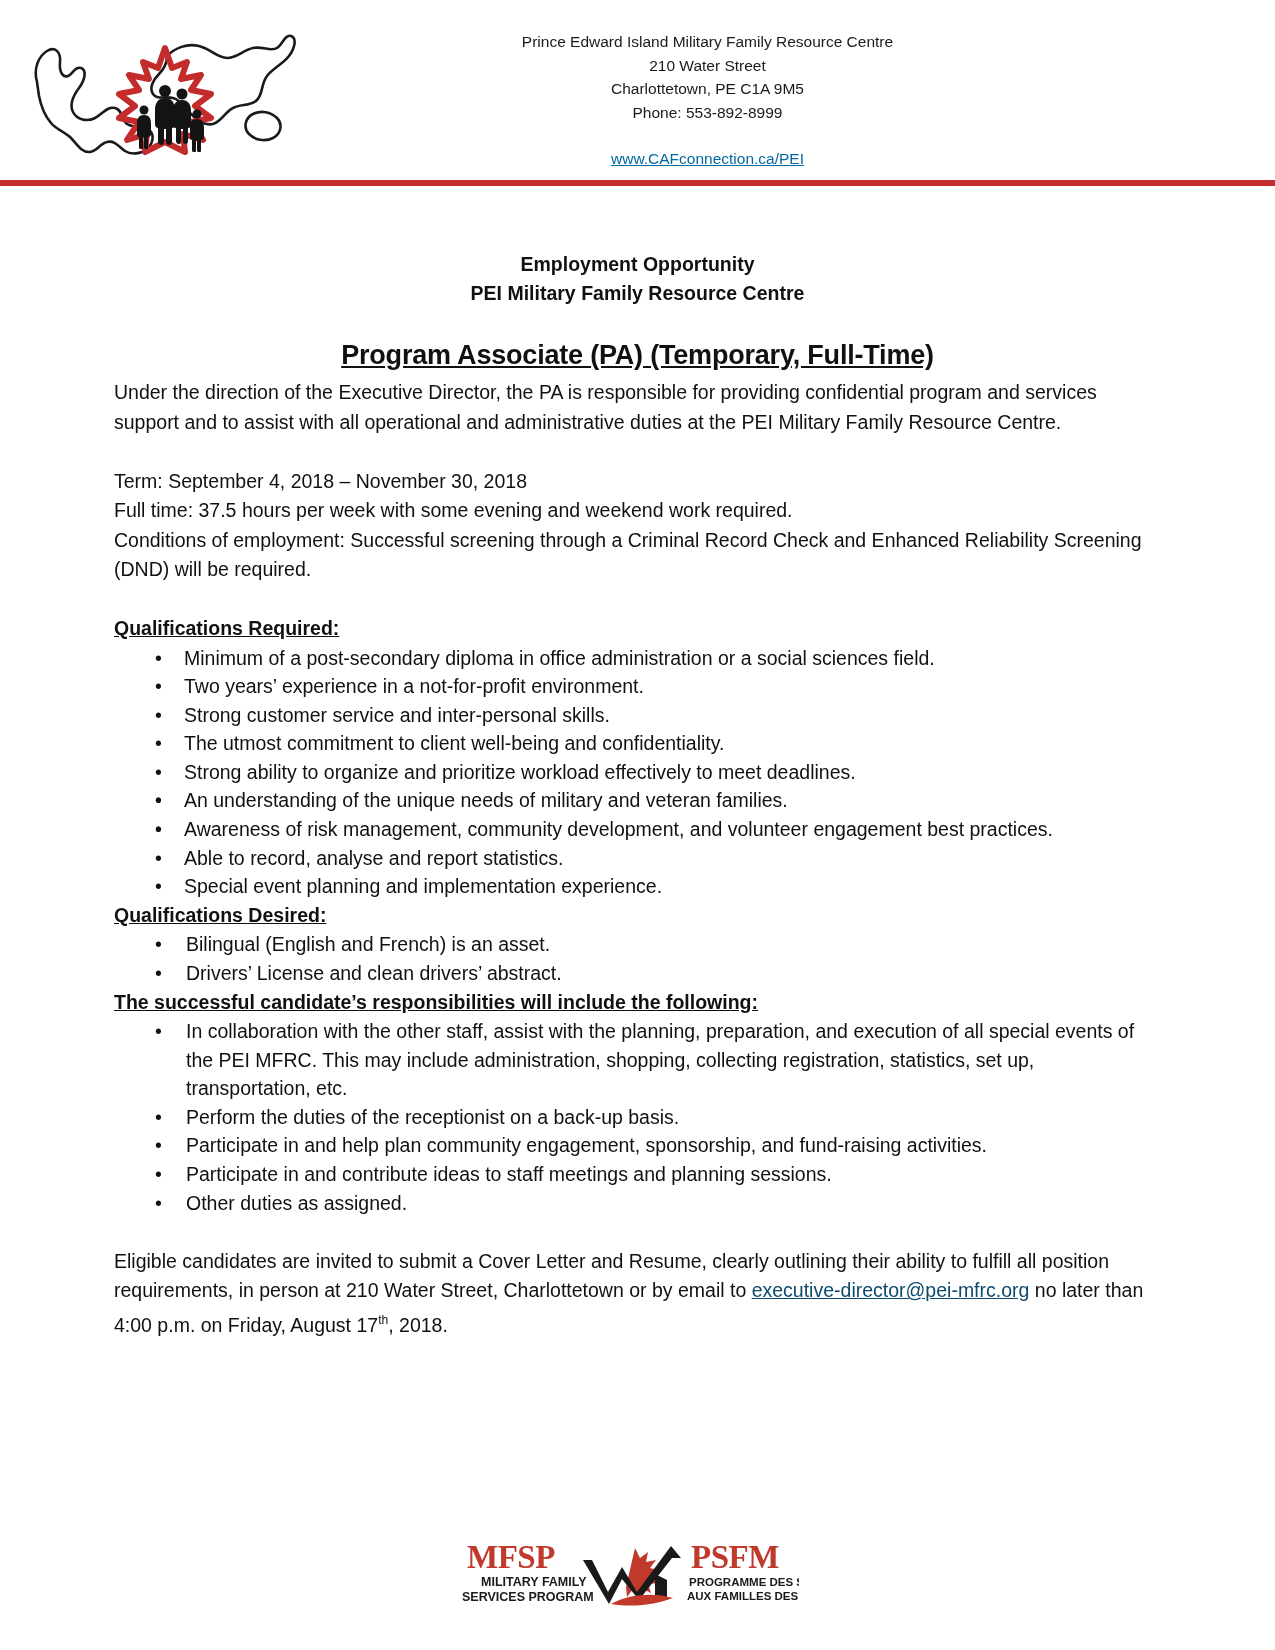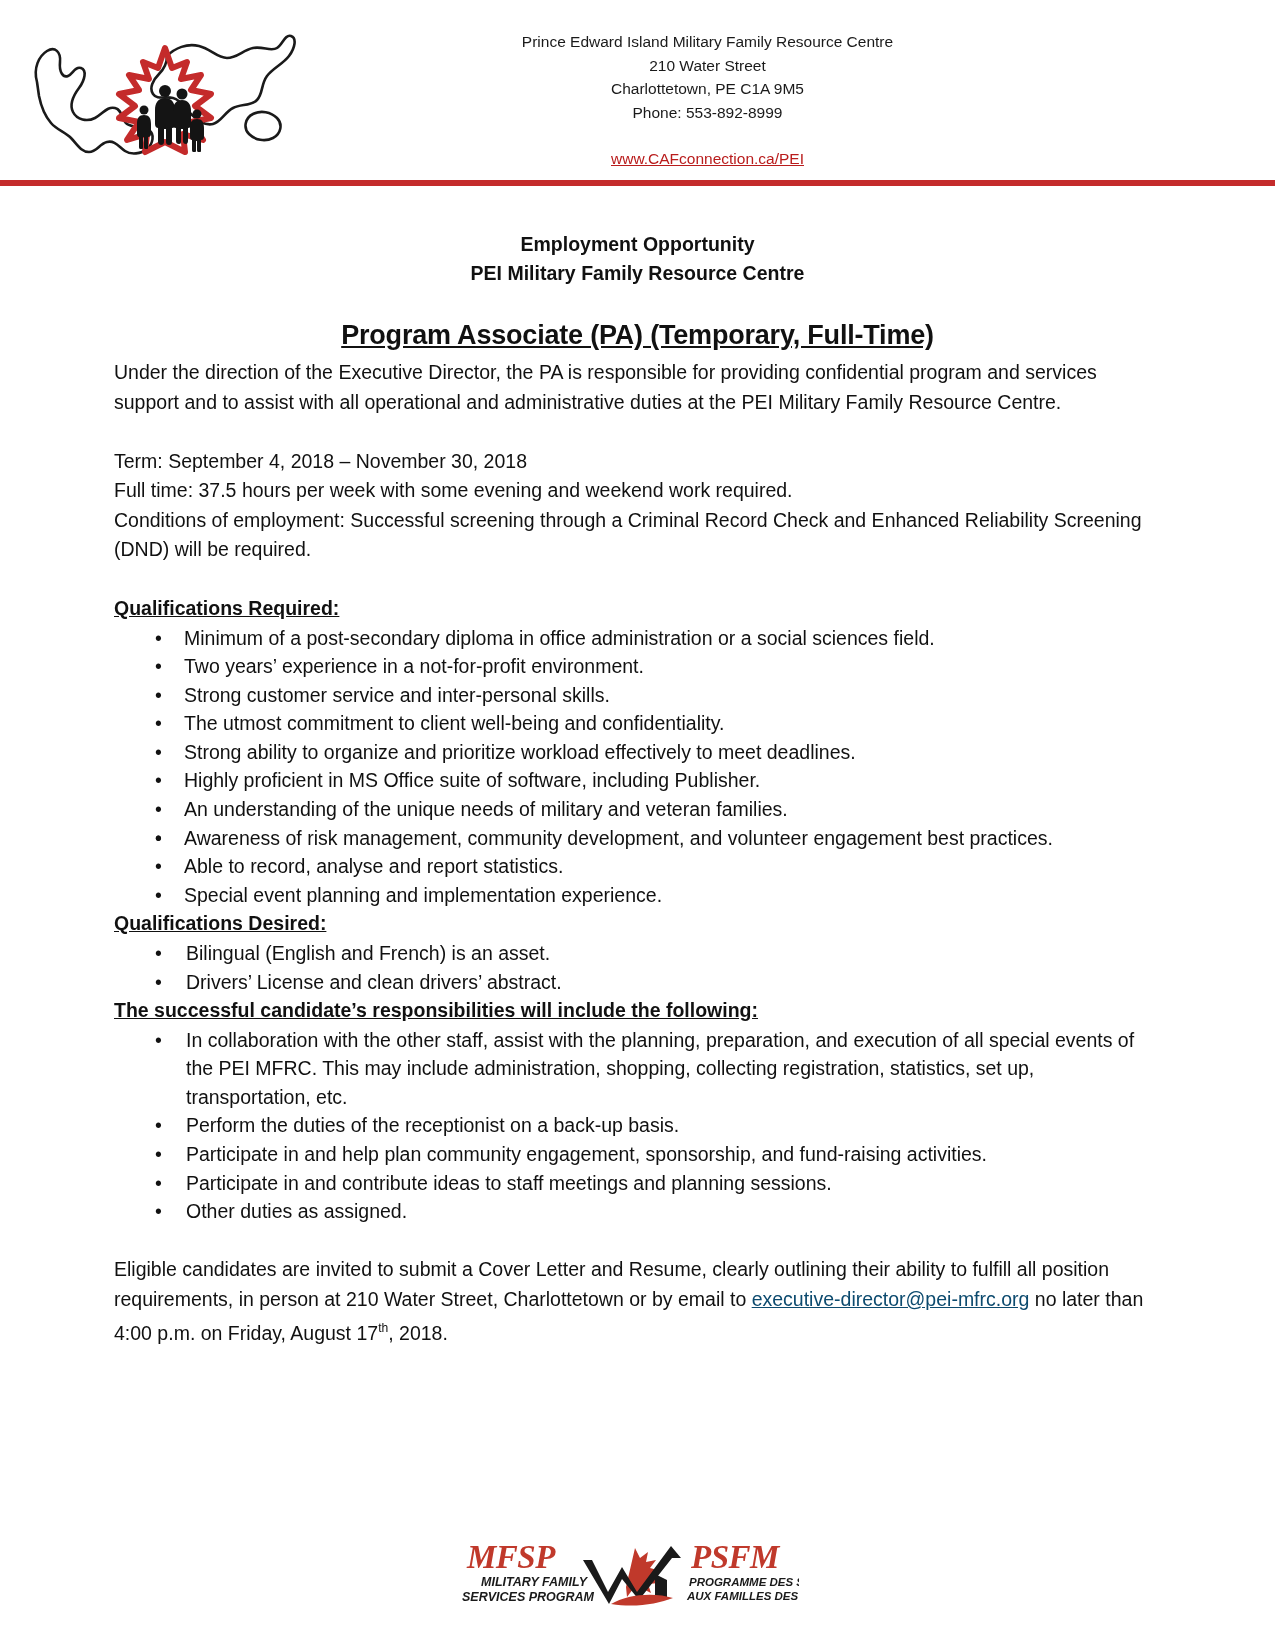--- a/index.html
+++ b/index.html
@@ -47,21 +47,21 @@
     padding-top: 22px;
     padding-right: 190px;
     font-size: 15.5px;
     line-height: 23.5px;
     color: #1a1a1a;
   }
   .header-text .addr-line { white-space: nowrap; }
   .header-link {
     display: inline-block;
     margin-top: 23px;
-    color: #b91c1c;
+    color: #0369a1;
     text-decoration: underline;
     font-size: 15.5px;
   }
 
   .red-rule {
     width: 100%;
     height: 6px;
     background: #c42b2b;
     margin-top: 2px;
   }
@@ -73,21 +73,21 @@
     line-height: 29.5px;
     color: #111111;
   }
 
   .center-head {
     text-align: center;
     font-weight: bold;
     font-size: 19.5px;
     line-height: 29px;
   }
-  .center-head-block { margin-top: 44px; }
+  .center-head-block { margin-top: 64px; }
 
   .job-title {
     text-align: center;
     font-weight: bold;
     font-size: 27px;
     line-height: 34px;
     text-decoration: underline;
     margin-top: 30px;
     margin-bottom: 6px;
     letter-spacing: -0.2px;
@@ -135,21 +135,20 @@
 
   
   .footer {
     position: absolute;
     left: 0;
     right: 18px;
     bottom: 38px;
     display: flex;
     justify-content: center;
     align-items: center;
-    font-style: italic;
   }
 </style>
 </head>
 <body>
 
 <div class="page">
 
   <div class="header">
 
     <div class="logo-wrap">
@@ -234,21 +233,21 @@
 
     <div class="gap-line"></div>
 
     <p class="sec-head">Qualifications Required:</p>
     <ul class="bullets">
       <li><span class="bullet-dot">•</span><span>Minimum of a post-secondary diploma in office administration or a social sciences field.</span></li>
       <li><span class="bullet-dot">•</span><span>Two years’ experience in a not-for-profit environment.</span></li>
       <li><span class="bullet-dot">•</span><span>Strong customer service and inter-personal skills.</span></li>
       <li><span class="bullet-dot">•</span><span>The utmost commitment to client well-being and confidentiality.</span></li>
       <li><span class="bullet-dot">•</span><span>Strong ability to organize and prioritize workload effectively to meet deadlines.</span></li>
-      <li><span class="bullet-dot">•</span><span>Highly proficient in MS Office suite of software, including Publisher.</span></li>
+      <li><span class="bullet-dot">•</span></li>
       <li><span class="bullet-dot">•</span><span>An understanding of the unique needs of military and veteran families.</span></li>
       <li><span class="bullet-dot">•</span></li>
       <li><span class="bullet-dot">•</span><span>Awareness of risk management, community development, and volunteer engagement best practices.</span></li>
       <li><span class="bullet-dot">•</span><span>Able to record, analyse and report statistics.</span></li>
       <li><span class="bullet-dot">•</span><span>Special event planning and implementation experience.</span></li>
     </ul>
 
     <p class="sec-head">Qualifications Desired:</p>
     <ul class="bullets indent-extra">
       <li><span class="bullet-dot">•</span><span> Bilingual (English and French) is an asset.</span></li>

